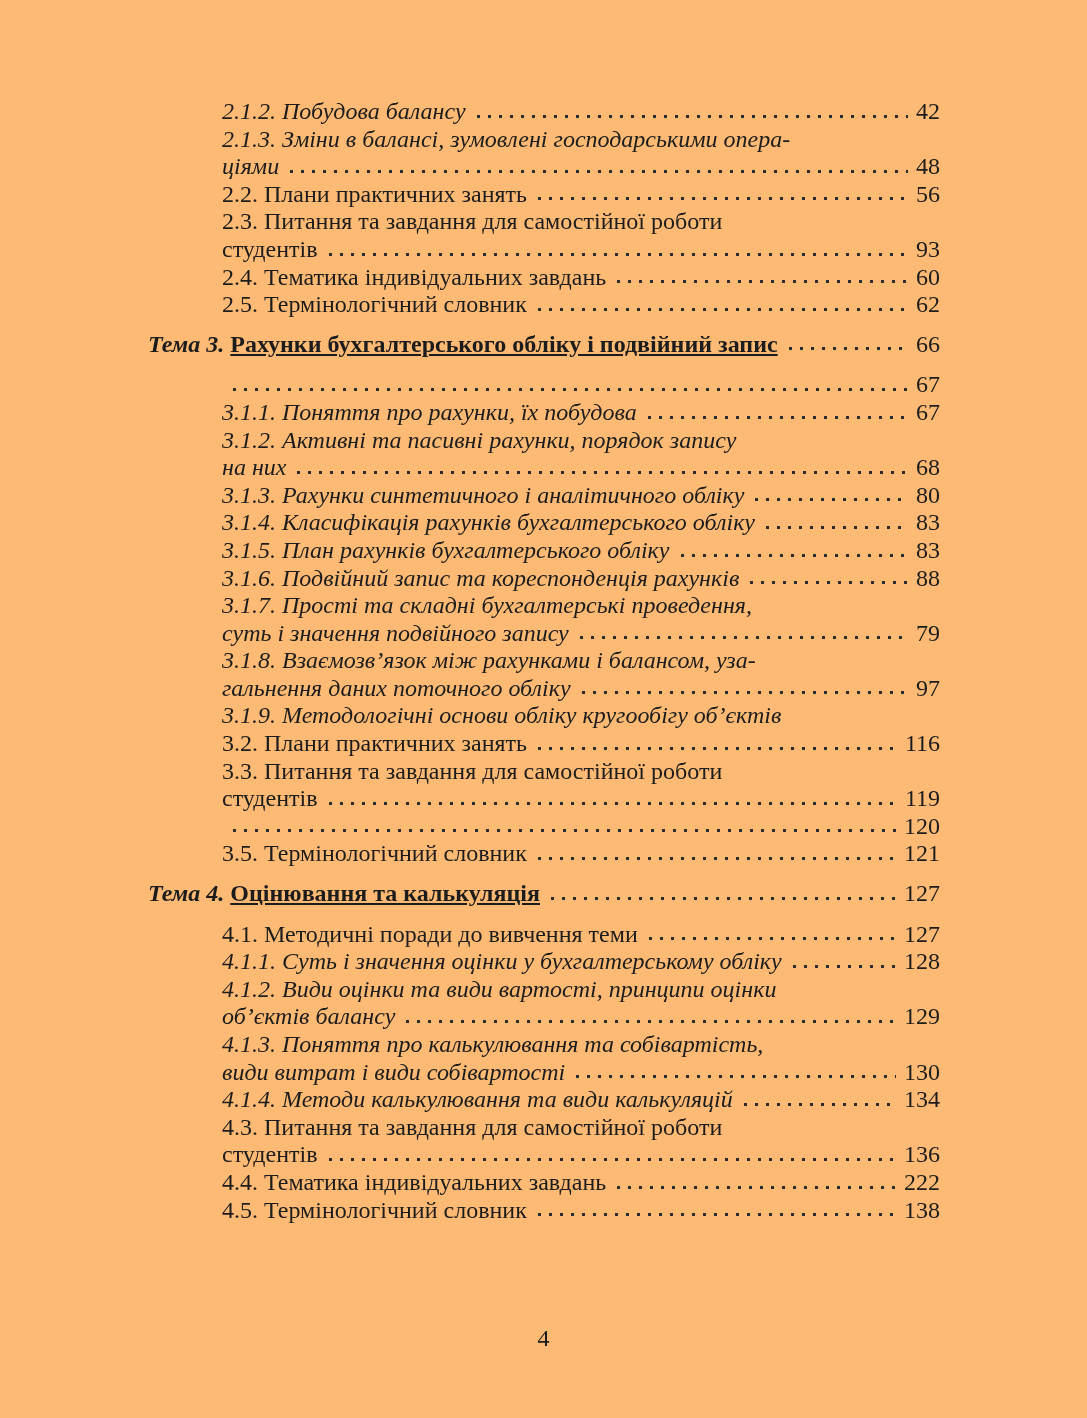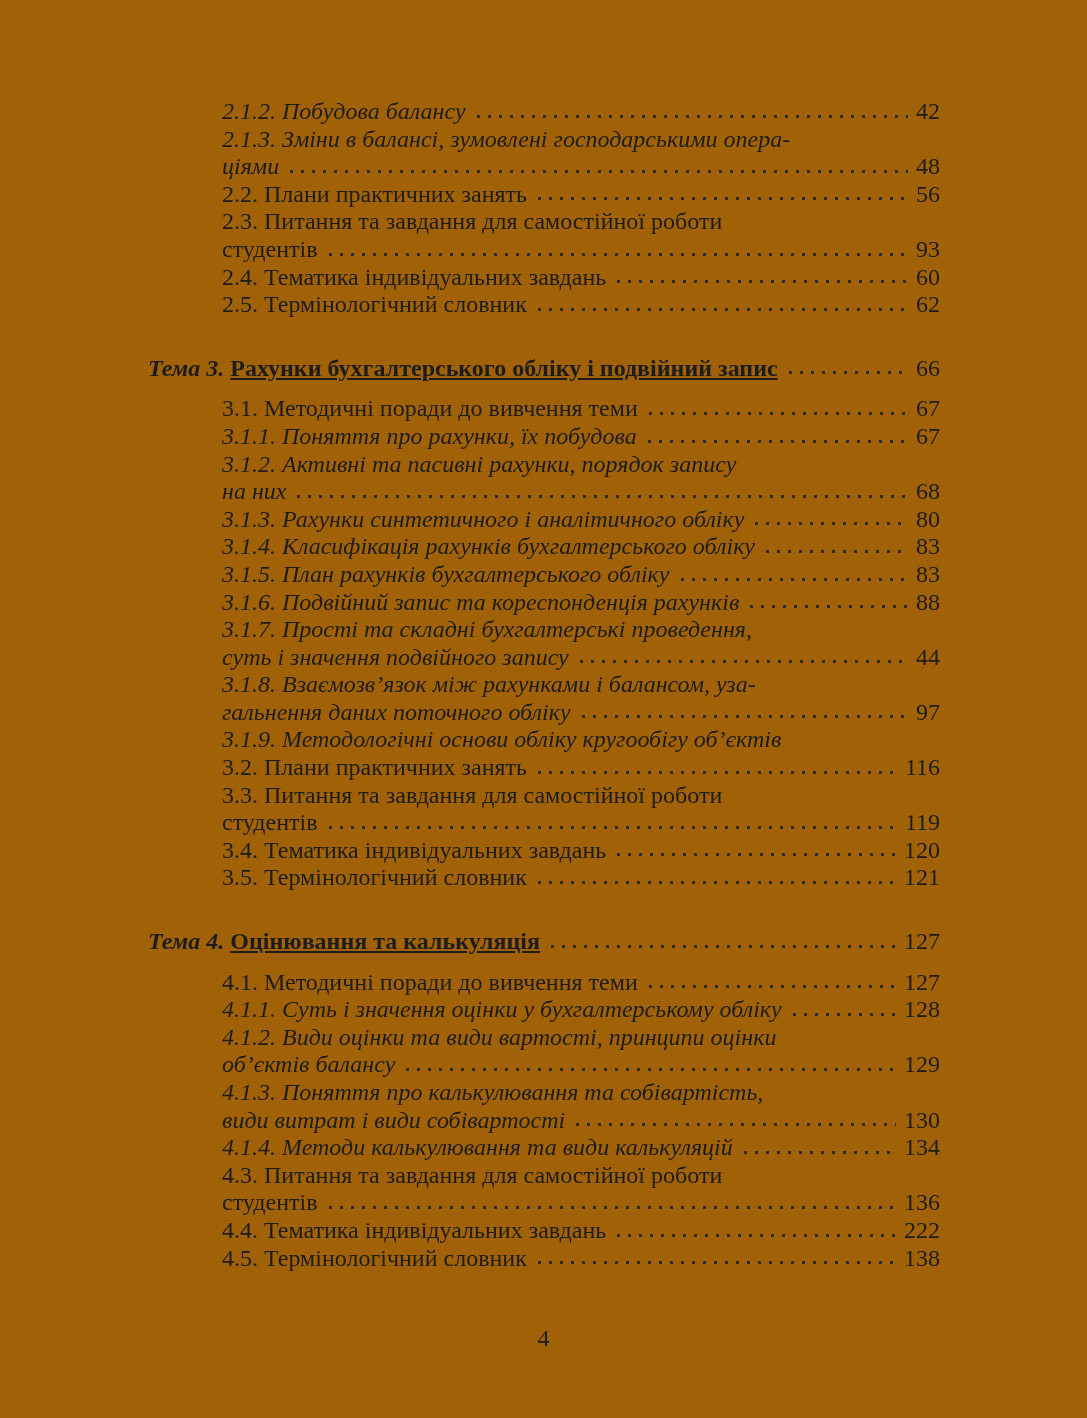--- a/index.html
+++ b/index.html
@@ -4,21 +4,21 @@
 <style>
   html, body {
     margin: 0;
     padding: 0;
     background: #ffffff;
   }
   .page {
     position: relative;
     width: 1087px;
     height: 1418px;
-    background: #a16207;
+    background: #fdba74;
     font-family: "Liberation Serif", "DejaVu Serif", serif;
     font-size: 24px;
     color: #1c1c1c;
     box-sizing: border-box;
     padding-top: 98px;
     overflow: hidden;
   }
   .toc {
     width: 792px;
     margin-left: 148px;
@@ -34,21 +34,21 @@
     align-items: baseline;
     white-space: nowrap;
   }
   .line.cont {
     display: block;
   }
   .entry.italic .text {
     font-style: italic;
   }
   .entry.heading {
-    margin-top: 36px;
+    margin-top: 12px;
     margin-bottom: 13px;
   }
   .entry.heading .prefix {
     font-weight: bold;
     font-style: italic;
   }
   .entry.heading .title {
     font-weight: bold;
     text-decoration: underline;
   }
@@ -126,21 +126,20 @@
       <div class="entry heading">
         <div class="line">
           <span class="prefix">Тема 3.&nbsp;</span>
           <span class="title">Рахунки бухгалтерського обліку і подвійний запис</span>
           <span class="leader"></span>
           <span class="pagenum">66</span>
         </div>
       </div>
       <div class="entry sub regular">
         <div class="line">
-          <span class="text">3.1. Методичні поради до вивчення теми</span>
           <span class="leader"></span>
           <span class="pagenum">67</span>
         </div>
       </div>
       <div class="entry sub italic">
         <div class="line">
           <span class="text">3.1.1. Поняття про рахунки, їх побудова</span>
           <span class="leader"></span>
           <span class="pagenum">67</span>
         </div>
@@ -179,21 +178,21 @@
           <span class="text">3.1.6. Подвійний запис та кореспонденція рахунків</span>
           <span class="leader"></span>
           <span class="pagenum">88</span>
         </div>
       </div>
       <div class="entry sub italic">
         <div class="line cont"><span class="text">3.1.7. Прості та складні бухгалтерські проведення,</span></div>
         <div class="line">
           <span class="text">суть і значення подвійного запису</span>
           <span class="leader"></span>
-          <span class="pagenum">44</span>
+          <span class="pagenum">79</span>
         </div>
       </div>
       <div class="entry sub italic">
         <div class="line cont"><span class="text">3.1.8. Взаємозв’язок між рахунками і балансом, уза-</span></div>
         <div class="line">
           <span class="text">гальнення даних поточного обліку</span>
           <span class="leader"></span>
           <span class="pagenum">97</span>
         </div>
       </div>
@@ -210,21 +209,20 @@
       <div class="entry sub regular">
         <div class="line cont"><span class="text">3.3. Питання та завдання для самостійної роботи</span></div>
         <div class="line">
           <span class="text">студентів</span>
           <span class="leader"></span>
           <span class="pagenum">119</span>
         </div>
       </div>
       <div class="entry sub regular">
         <div class="line">
-          <span class="text">3.4. Тематика індивідуальних завдань</span>
           <span class="leader"></span>
           <span class="pagenum">120</span>
         </div>
       </div>
       <div class="entry sub regular">
         <div class="line">
           <span class="text">3.5. Термінологічний словник</span>
           <span class="leader"></span>
           <span class="pagenum">121</span>
         </div>

